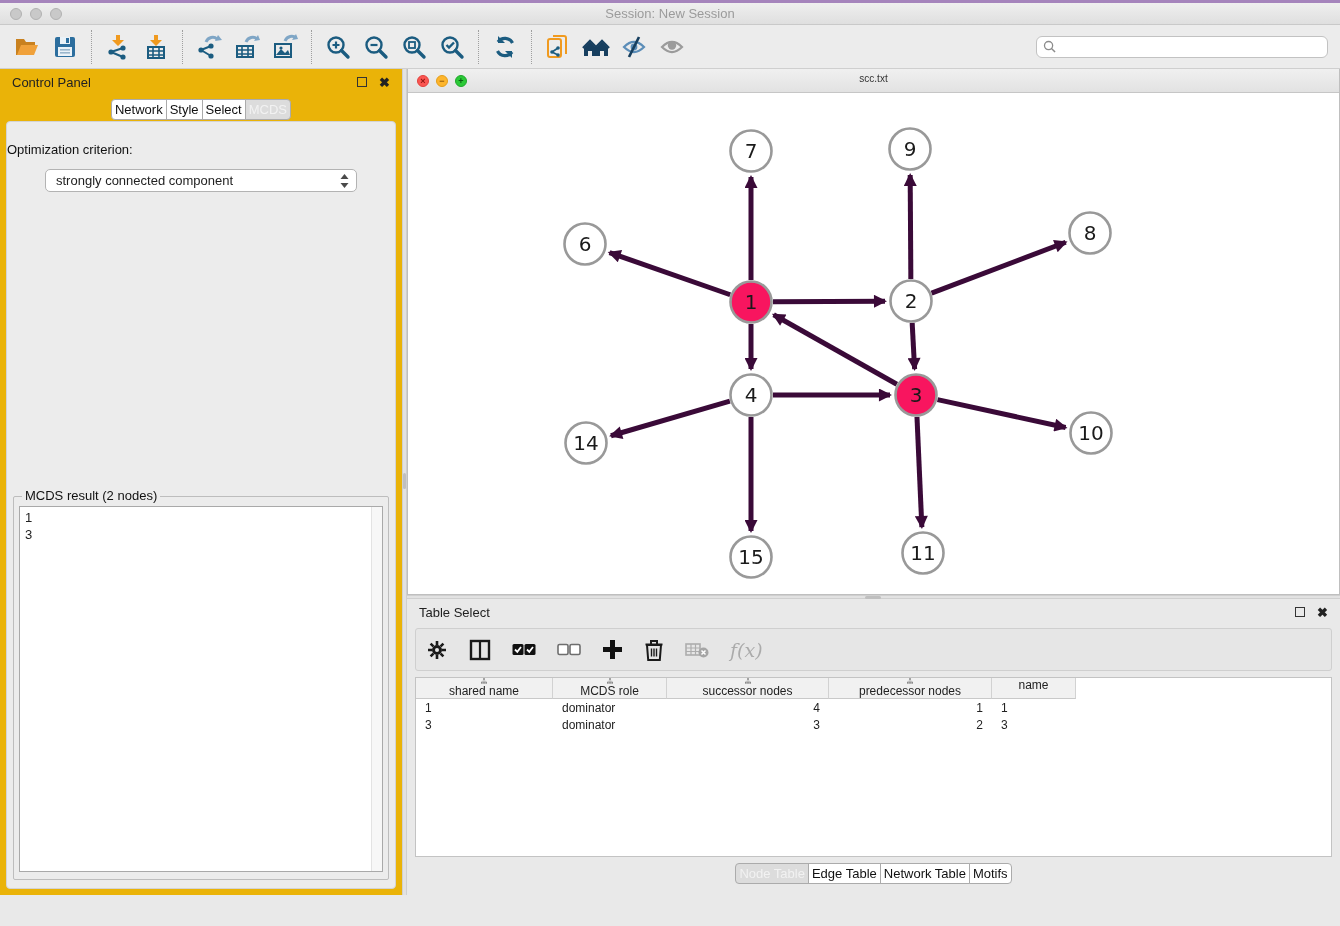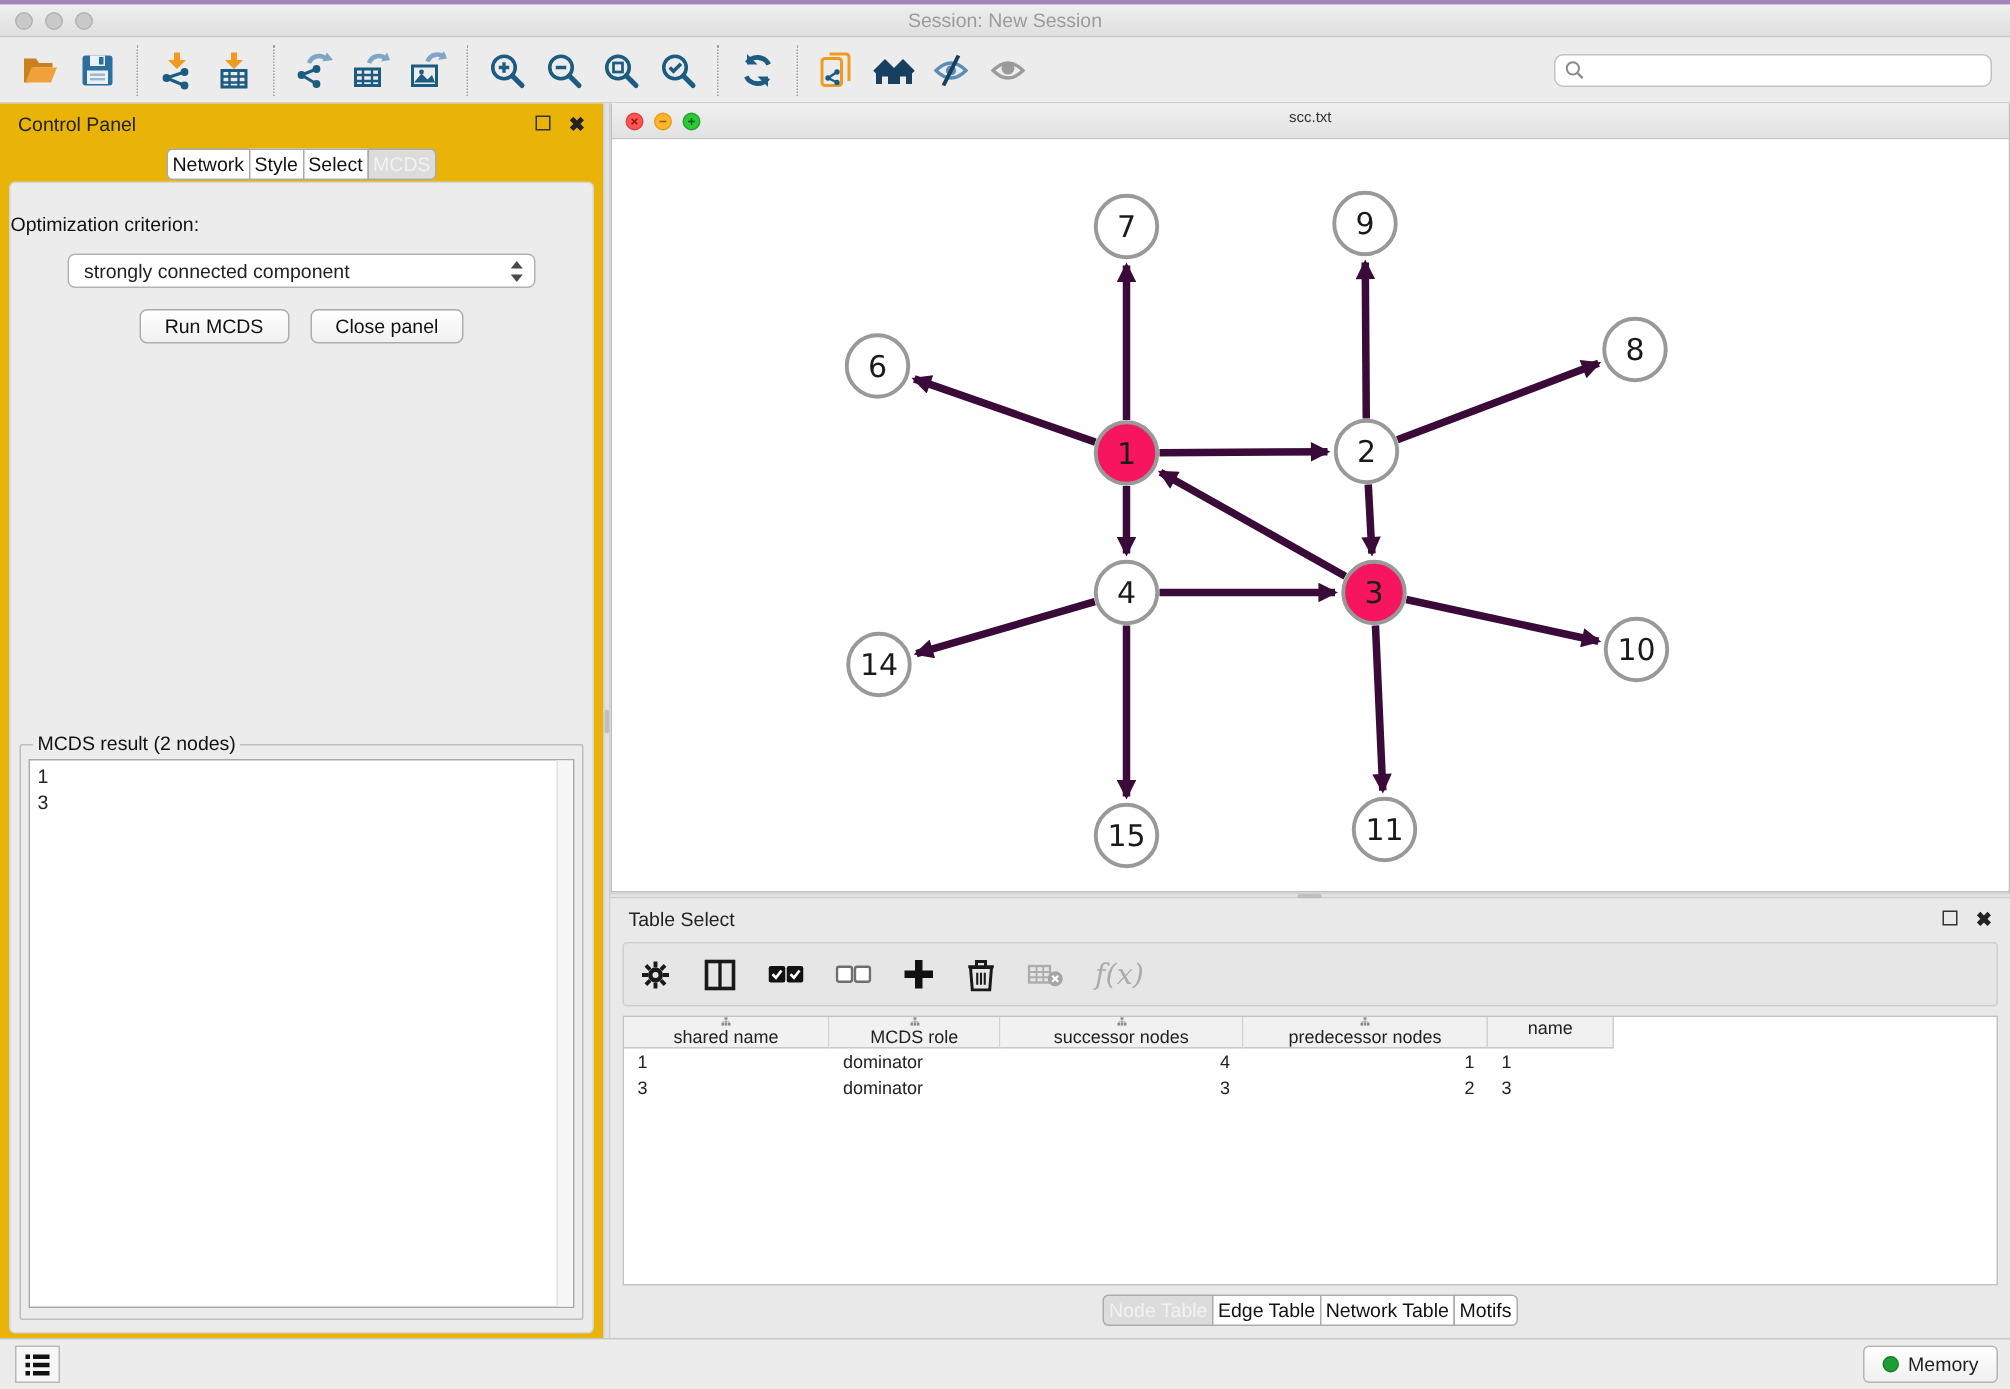--- a/index.html
+++ b/index.html
@@ -274,24 +274,20 @@
       </div>
       <div class="cp-body">
         <div class="opt-label">Optimization criterion:</div>
         <div class="dropdown">
           <span>strongly connected component</span>
           <svg class="dd-arrows" width="9" height="14" viewBox="0 0 9 14">
             <path d="M4.5 0L8.5 5h-8z" fill="#4A4A4A"></path>
             <path d="M4.5 14L8.5 9h-8z" fill="#4A4A4A"></path>
           </svg>
         </div>
-        <div class="btn-row">
-          <button class="pushbtn">Run MCDS</button>
-          <button class="pushbtn">Close panel</button>
-        </div>
         <div class="result-box">
           <div class="result-legend">MCDS result (2 nodes)</div>
           <div class="result-area" id="result-area">1
 3</div>
           <div class="result-scroll" style="top:10px;bottom:8px;right:6px;"></div>
         </div>
       </div>
     </div>
 
     <div class="vsplit">
@@ -515,30 +511,14 @@
             <div class="tab sel-gray">Node Table</div>
             <div class="tab">Edge Table</div>
             <div class="tab">Network Table</div>
             <div class="tab">Motifs</div>
           </div>
         </div>
       </div>
     </div>
   </div>
 
-  <div class="statusbar">
-    <div class="sb-listbtn">
-      <svg width="18" height="16" viewBox="0 0 18 16">
-        <rect x="1" y="1" width="3" height="3" fill="#111"></rect>
-        <rect x="1" y="6.5" width="3" height="3" fill="#111"></rect>
-        <rect x="1" y="12" width="3" height="3" fill="#111"></rect>
-        <rect x="6" y="1" width="11" height="3" fill="#111"></rect>
-        <rect x="6" y="6.5" width="11" height="3" fill="#111"></rect>
-        <rect x="6" y="12" width="11" height="3" fill="#111"></rect>
-      </svg>
-    </div>
-    <div class="memory-btn">
-      <span class="mem-dot"></span>
-      <span>Memory</span>
-    </div>
-  </div>
 
 </div>
 
 </body></html>

